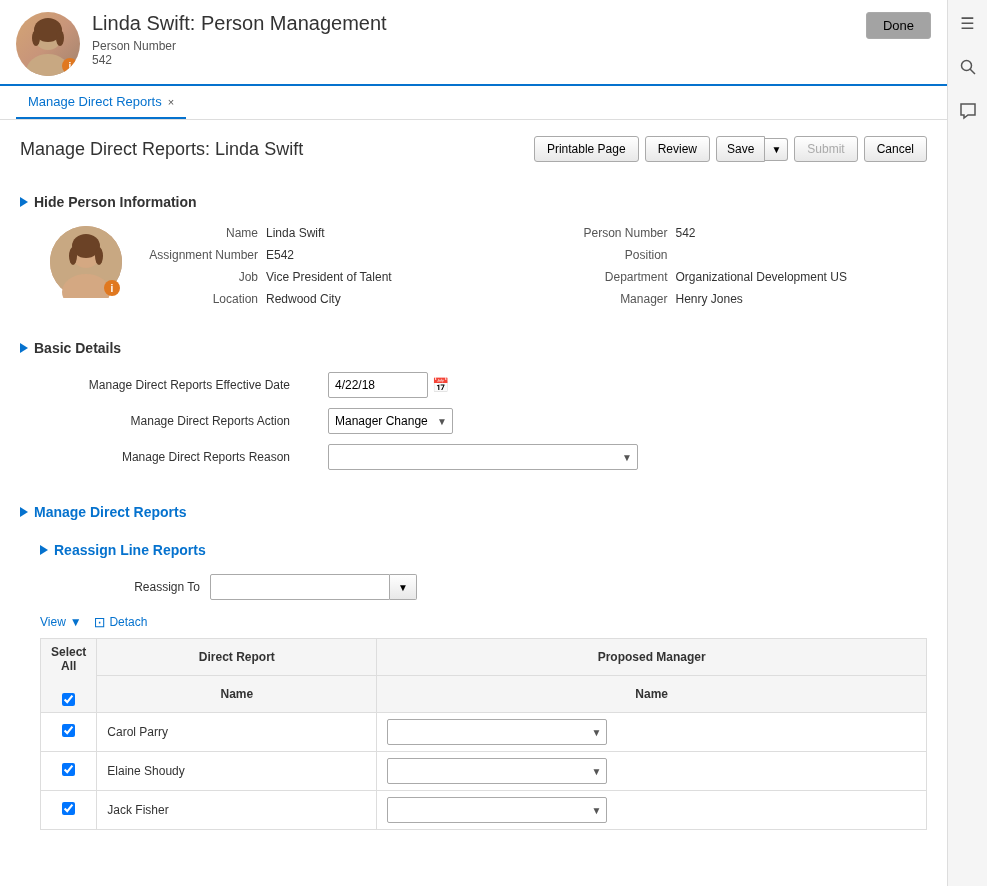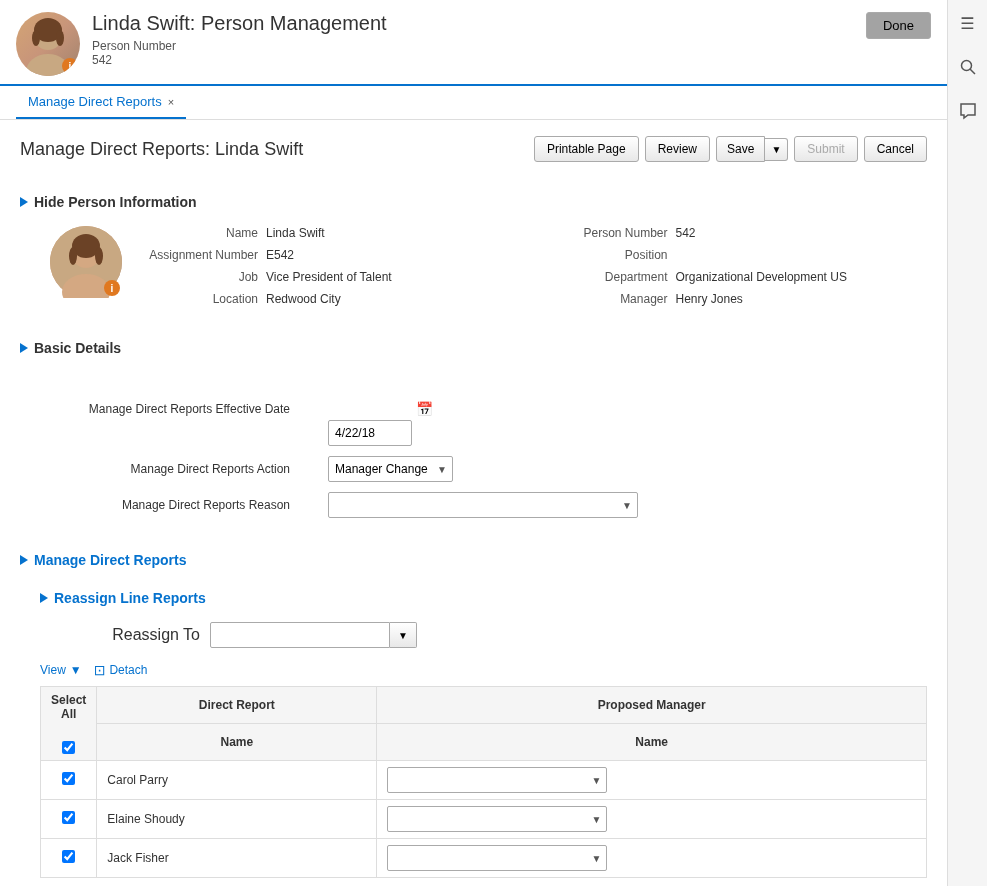--- a/index.html
+++ b/index.html
@@ -306,21 +306,21 @@
 
     
     .reassign-row {
       display: flex;
       align-items: center;
       margin-bottom: 14px;
       padding-left: 40px;
     }
 
     .reassign-label {
-      font-size: 16px;
+      font-size: 12px;
       text-align: right;
       min-width: 120px;
       margin-right: 10px;
     }
 
     .reassign-select {
       display: flex;
       align-items: center;
     }
 
@@ -526,21 +526,21 @@
 
       <div class="form-section">
         <div class="section-header">
           <span class="section-triangle"></span>
           <span class="section-title">Basic Details</span>
         </div>
 
         <div class="form-row">
           <span class="form-label">Manage Direct Reports Effective Date</span>
           <div class="form-input-with-icon">
-            <input class="form-input" type="text" value="4/22/18" style="width: 84px; margin-top: 48px;">
+            <input class="form-input" type="text" value="4/22/18" style="width: 100px;">
             <span class="cal-icon">📅</span>
           </div>
         </div>
 
         <div class="form-row">
           <span class="form-label">Manage Direct Reports Action</span>
           <div class="select-wrapper">
             <select class="form-select">
               <option>Manager Change</option>
             </select>

